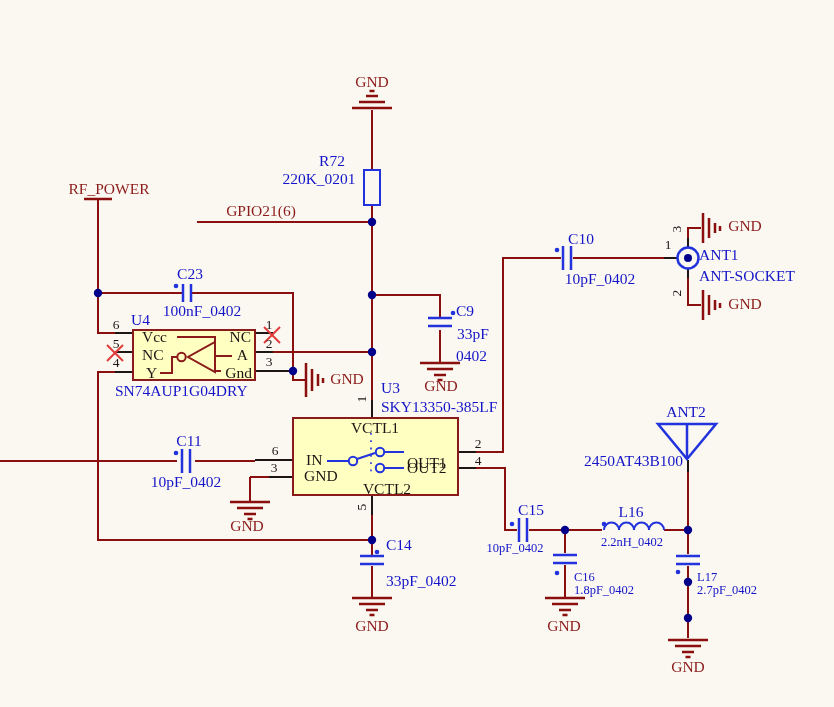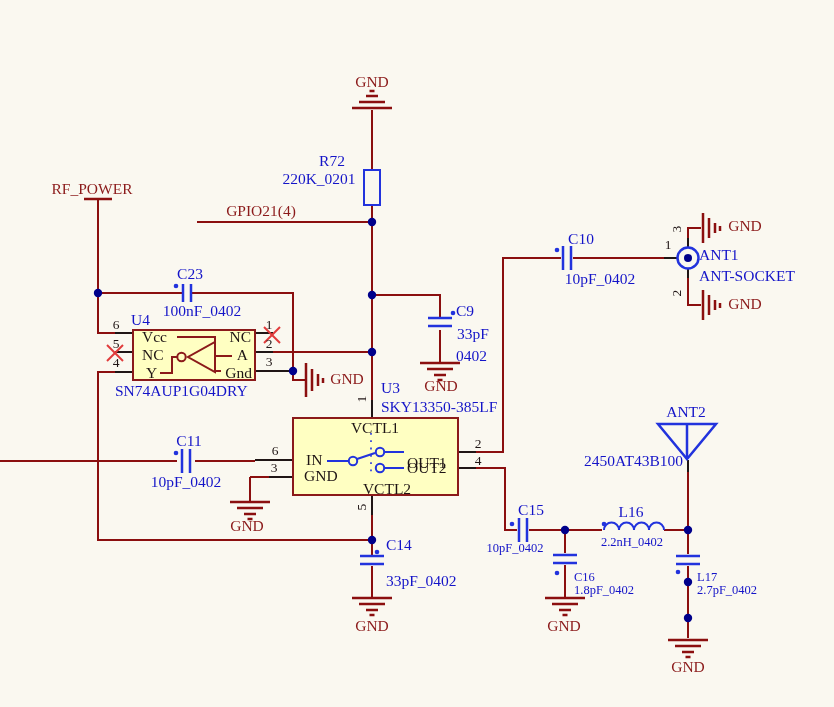--- a/index.html
+++ b/index.html
@@ -233,22 +233,22 @@
     <circle cx="557" cy="250" r="2.3"></circle>
     <circle cx="176" cy="453" r="2.3"></circle>
     <circle cx="512" cy="524" r="2.3"></circle>
     <circle cx="557" cy="573" r="2.3"></circle>
     <circle cx="377" cy="552" r="2.3"></circle>
     <circle cx="604" cy="524" r="2.3"></circle>
     <circle cx="678" cy="572" r="2.3"></circle>
   </g>
 </svg>
 
-  <span class="lbl red ctr" style="left:92px;top:189px">RF_POWER</span>
-  <span class="lbl red ctr" style="left:261px;top:211px">GPIO21(4)</span>
+  <span class="lbl red ctr" style="left:109px;top:189px">RF_POWER</span>
+  <span class="lbl red ctr" style="left:261px;top:211px">GPIO21(6)</span>
   <span class="lbl red ctr" style="left:372px;top:82px">GND</span>
   <span class="lbl red ctr" style="left:441px;top:386px">GND</span>
   <span class="lbl red ctr" style="left:347px;top:379px">GND</span>
   <span class="lbl red ctr" style="left:247px;top:526px">GND</span>
   <span class="lbl red ctr" style="left:372px;top:626px">GND</span>
   <span class="lbl red ctr" style="left:564px;top:626px">GND</span>
   <span class="lbl red ctr" style="left:688px;top:667px">GND</span>
   <span class="lbl red ctr" style="left:745px;top:226px">GND</span>
   <span class="lbl red ctr" style="left:745px;top:304px">GND</span>
 

